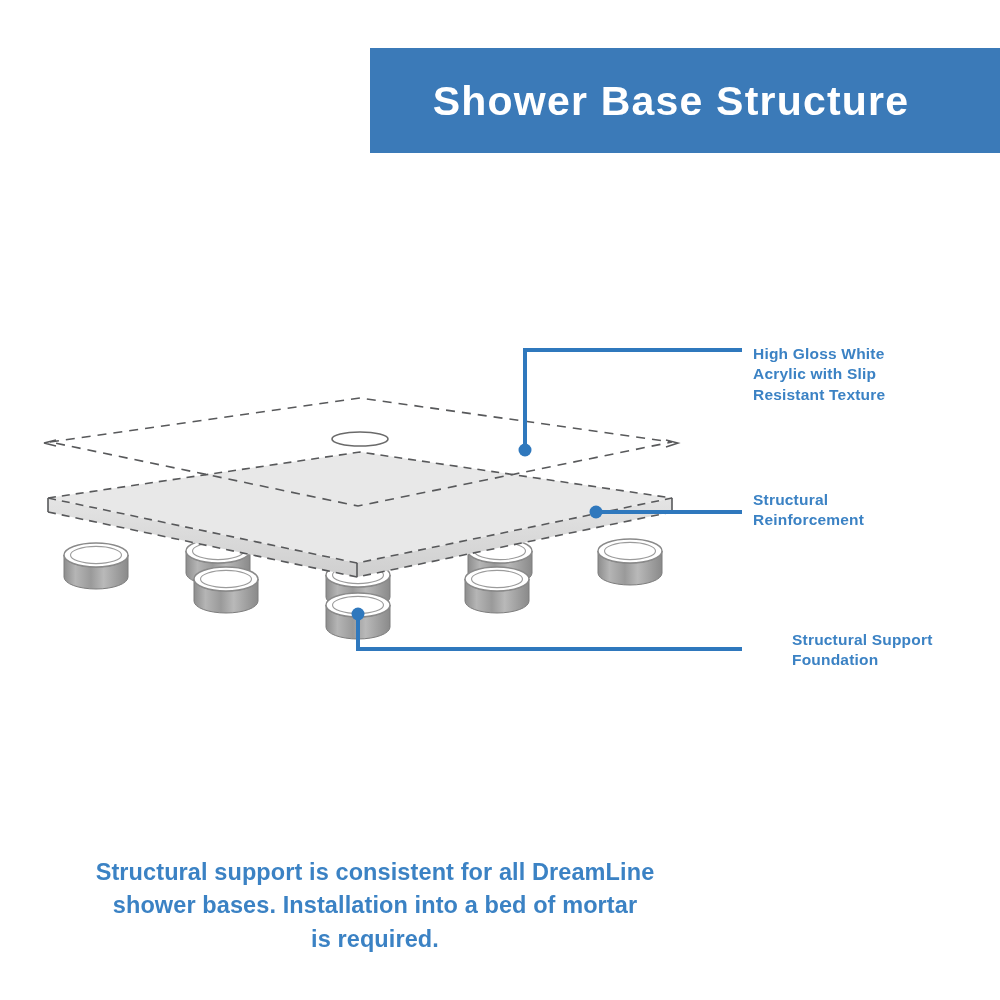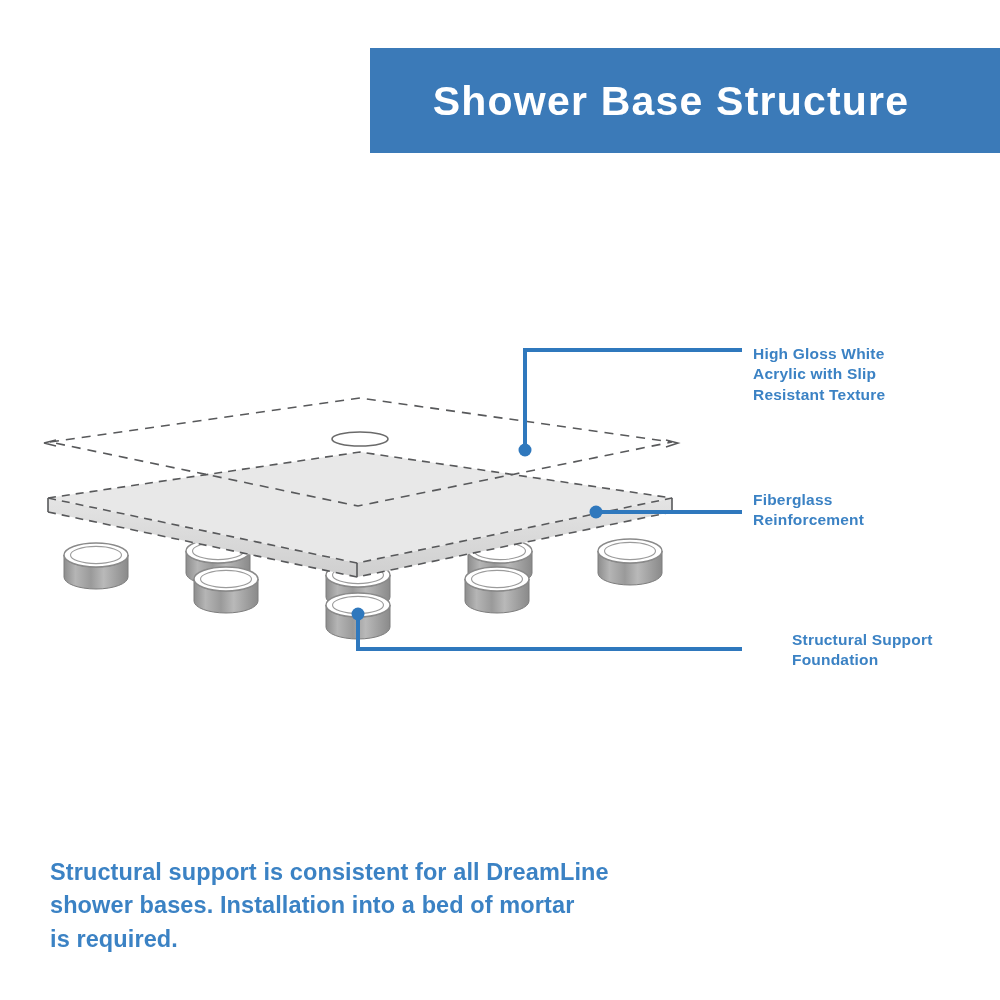--- a/index.html
+++ b/index.html
@@ -71,20 +71,21 @@
     left: 50px;
     top: 856px;
     width: 650px;
     color: #3b82c4;
     font-size: 23.5px;
     font-weight: bold;
     line-height: 1.42;
     letter-spacing: 0.1px;
     font-family: "Liberation Sans", sans-serif;
     white-space: pre-line;
+    text-align: center;
   }
 </style>
 </head>
 <body>
 
 <div id="title-banner">
   <div class="title-text">Shower Base Structure</div>
 </div>
 
 <svg id="diagram-svg" viewBox="0 0 1000 1000">
@@ -171,21 +172,21 @@
 
     <path d="M 358,614 L 358,649 L 742,649" fill="none" stroke="#2f78bd" stroke-width="4" stroke-linecap="butt"></path>
     <circle cx="358" cy="614" r="6.5" fill="#2f78bd"></circle>
   </g>
 </svg>
 
 <div id="callout-acrylic" class="callout-label">High Gloss White
 Acrylic with Slip
 Resistant Texture</div>
 
-<div id="callout-fiber" class="callout-label">Fiberglass
+<div id="callout-fiber" class="callout-label">Structural
 Reinforcement</div>
 
 <div id="callout-support" class="callout-label">Structural Support
 Foundation</div>
 
 <div id="footer-caption">Structural support is consistent for all DreamLine
 shower bases. Installation into a bed of mortar
 is required.</div>
 
 </body></html>

